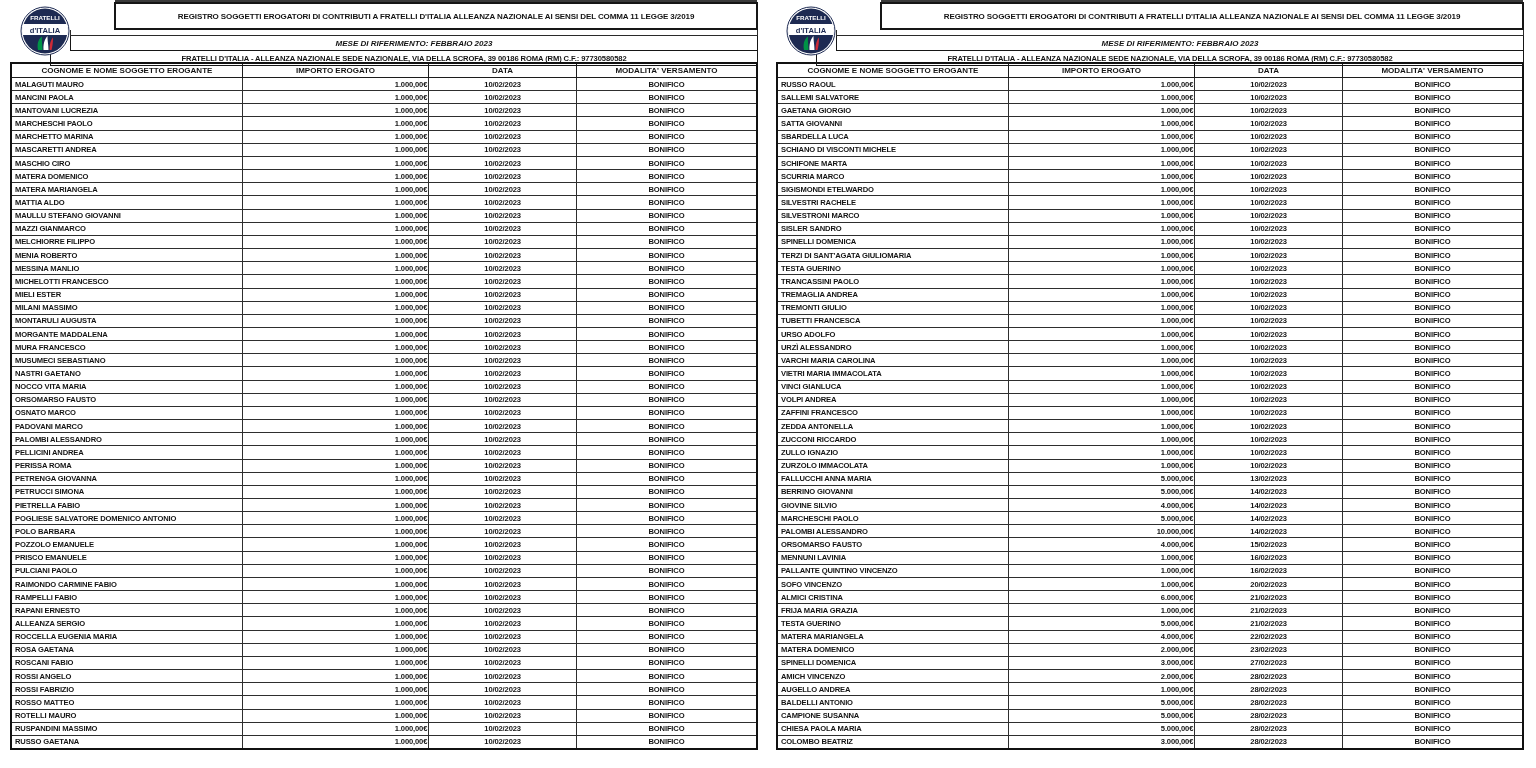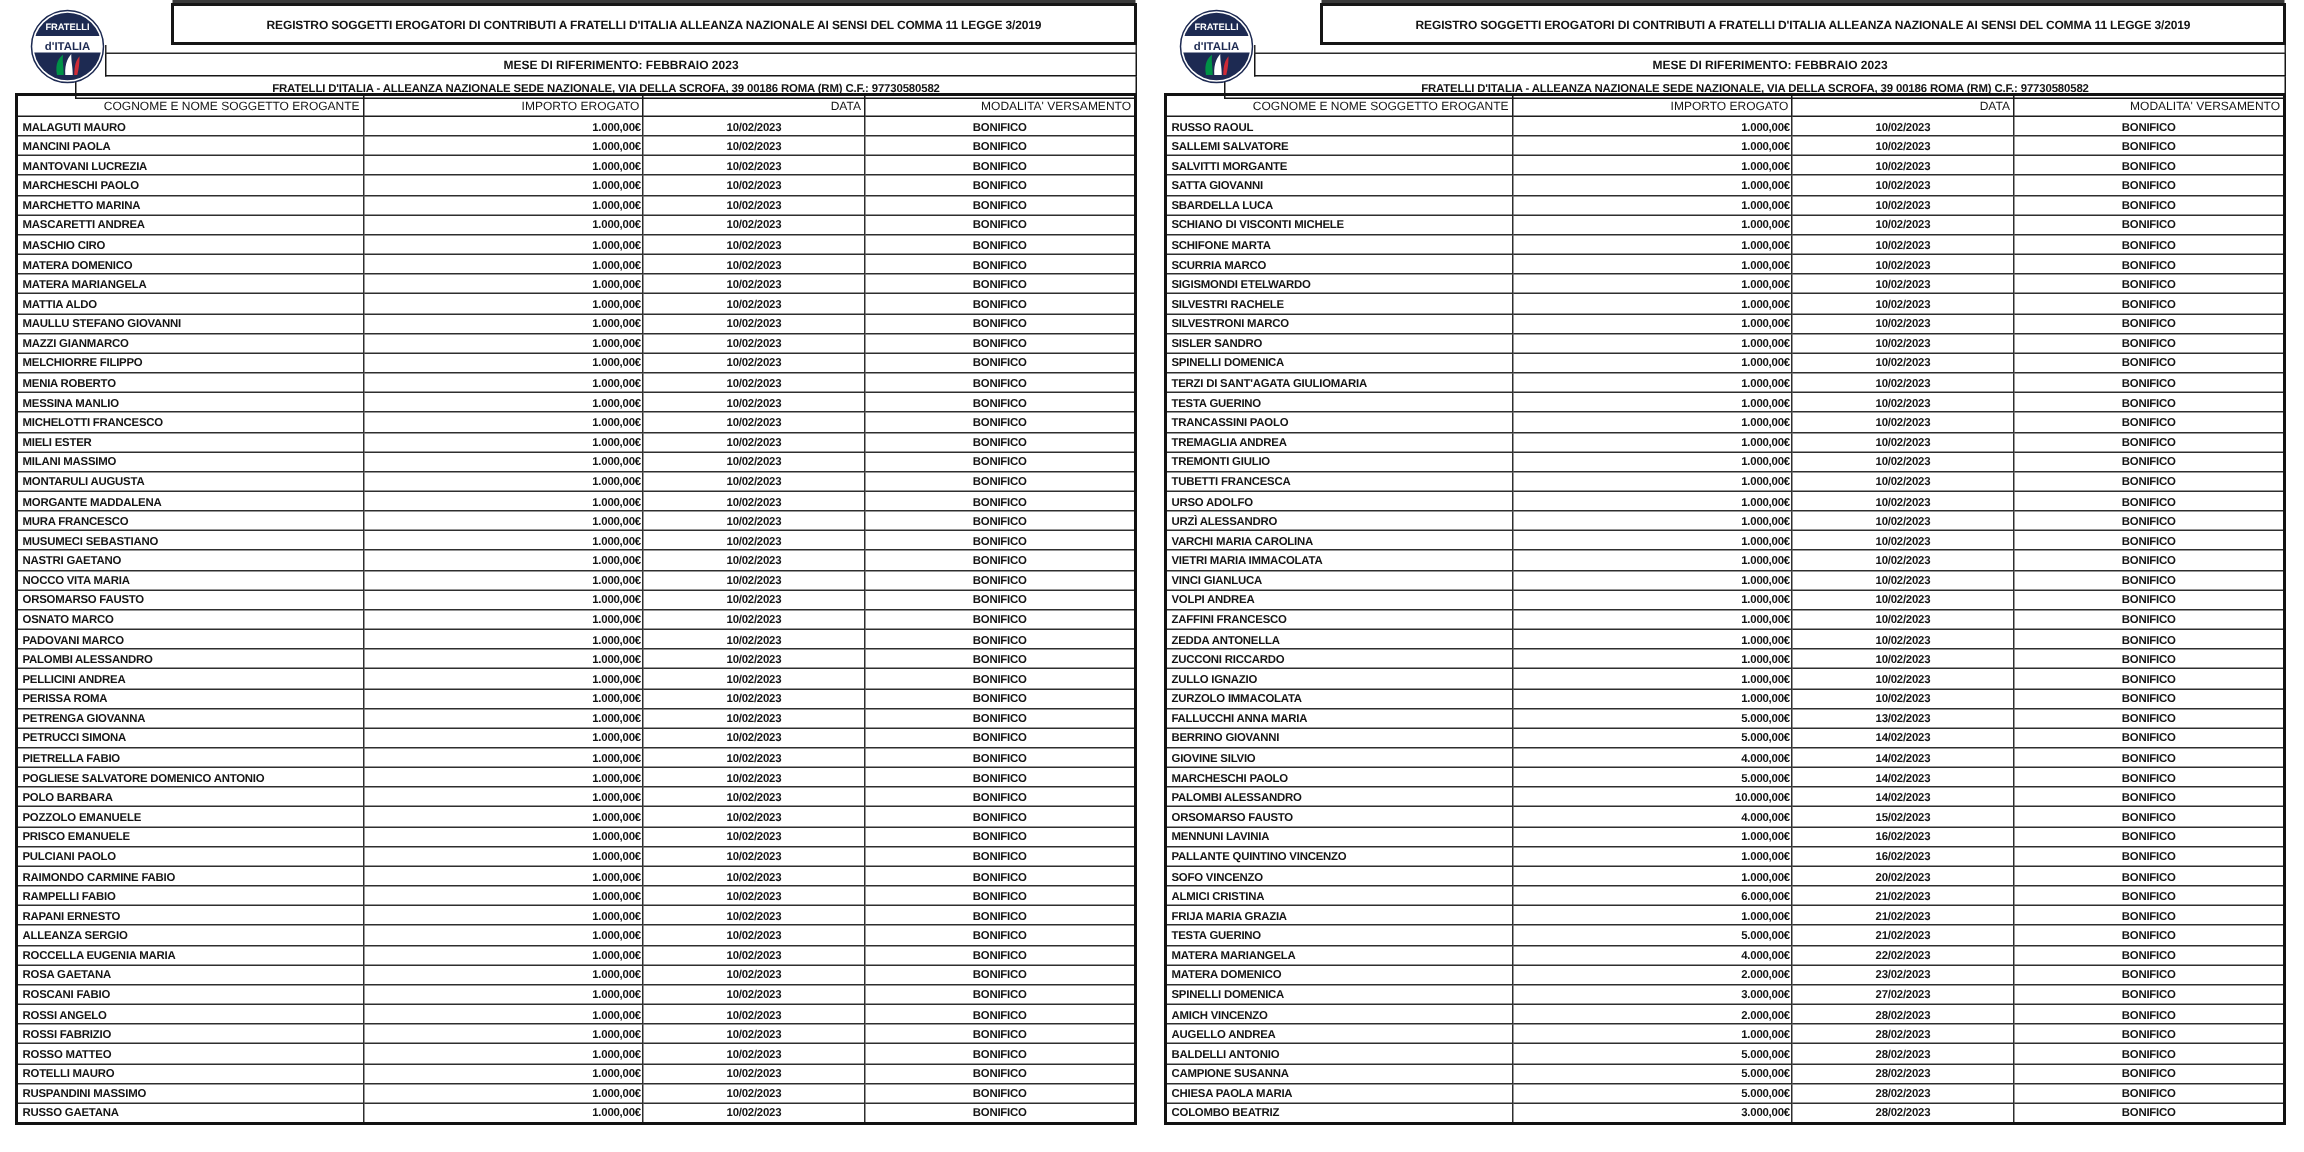--- a/index.html
+++ b/index.html
@@ -8,26 +8,26 @@
   #page-1{left:10px;}
   #page-2{left:776px;}
   .doc-header{position:relative;height:60px;}
   .logo{position:absolute;left:10px;top:1px;width:50px;height:56px;z-index:3;}
   .band-title{margin-left:104px;border:2px solid #161616;height:24px;display:flex;align-items:center;
     justify-content:center;text-align:center;font-weight:700;font-size:8px;letter-spacing:-0.1px;
     box-shadow:0 -3px 0 -1px #3a3a3a;}
   .band-gap{margin-left:60px;height:5px;border-left:1px solid #2a2a2a;border-right:1px solid #2a2a2a;
     border-bottom:1px solid #2a2a2a;}
   .band-mese{margin-left:60px;border:1px solid #161616;border-top:none;height:14px;display:flex;
-    align-items:center;justify-content:center;font-weight:700;font-size:8px;}
+    align-items:center;justify-content:center;font-weight:700;font-size:8px;font-style:italic;}
   .band-addr{margin-left:40px;border:1px solid #161616;border-top:none;height:14px;display:flex;
     align-items:center;justify-content:center;font-weight:700;font-size:7.6px;letter-spacing:-0.1px;}
   table.reg{width:100%;border-collapse:collapse;table-layout:fixed;border:2px solid #111;}
-  .reg th{border:1px solid #1c1c1c;font-size:8px;font-weight:400;height:13px;padding:0 2px;
-    white-space:nowrap;overflow:hidden;text-align:right;}
+  .reg th{border:1px solid #1c1c1c;font-size:8px;font-weight:700;height:13px;padding:0 2px;
+    white-space:nowrap;overflow:hidden;}
   .reg td{border:1px solid #2e2e2e;font-size:7.6px;font-weight:700;height:12.16px;line-height:11px;
     padding:0 3px;white-space:nowrap;overflow:hidden;letter-spacing:-0.15px;}
   .cell-name{text-align:left;}
   .cell-amount{text-align:right;padding-right:1px !important;}
   .cell-date{text-align:center;}
   .cell-method{text-align:center;}
 </style>
 </head>
 <body>
 
@@ -427,21 +427,21 @@
           <td class="cell-date">10/02/2023</td>
           <td class="cell-method">BONIFICO</td>
         </tr>
         <tr>
           <td class="cell-name">SALLEMI SALVATORE</td>
           <td class="cell-amount">1.000,00€</td>
           <td class="cell-date">10/02/2023</td>
           <td class="cell-method">BONIFICO</td>
         </tr>
         <tr>
-          <td class="cell-name">SALVITTI MORGANTE</td>
+          <td class="cell-name">GAETANA GIORGIO</td>
           <td class="cell-amount">1.000,00€</td>
           <td class="cell-date">10/02/2023</td>
           <td class="cell-method">BONIFICO</td>
         </tr>
         <tr>
           <td class="cell-name">SATTA GIOVANNI</td>
           <td class="cell-amount">1.000,00€</td>
           <td class="cell-date">10/02/2023</td>
           <td class="cell-method">BONIFICO</td>
         </tr>

